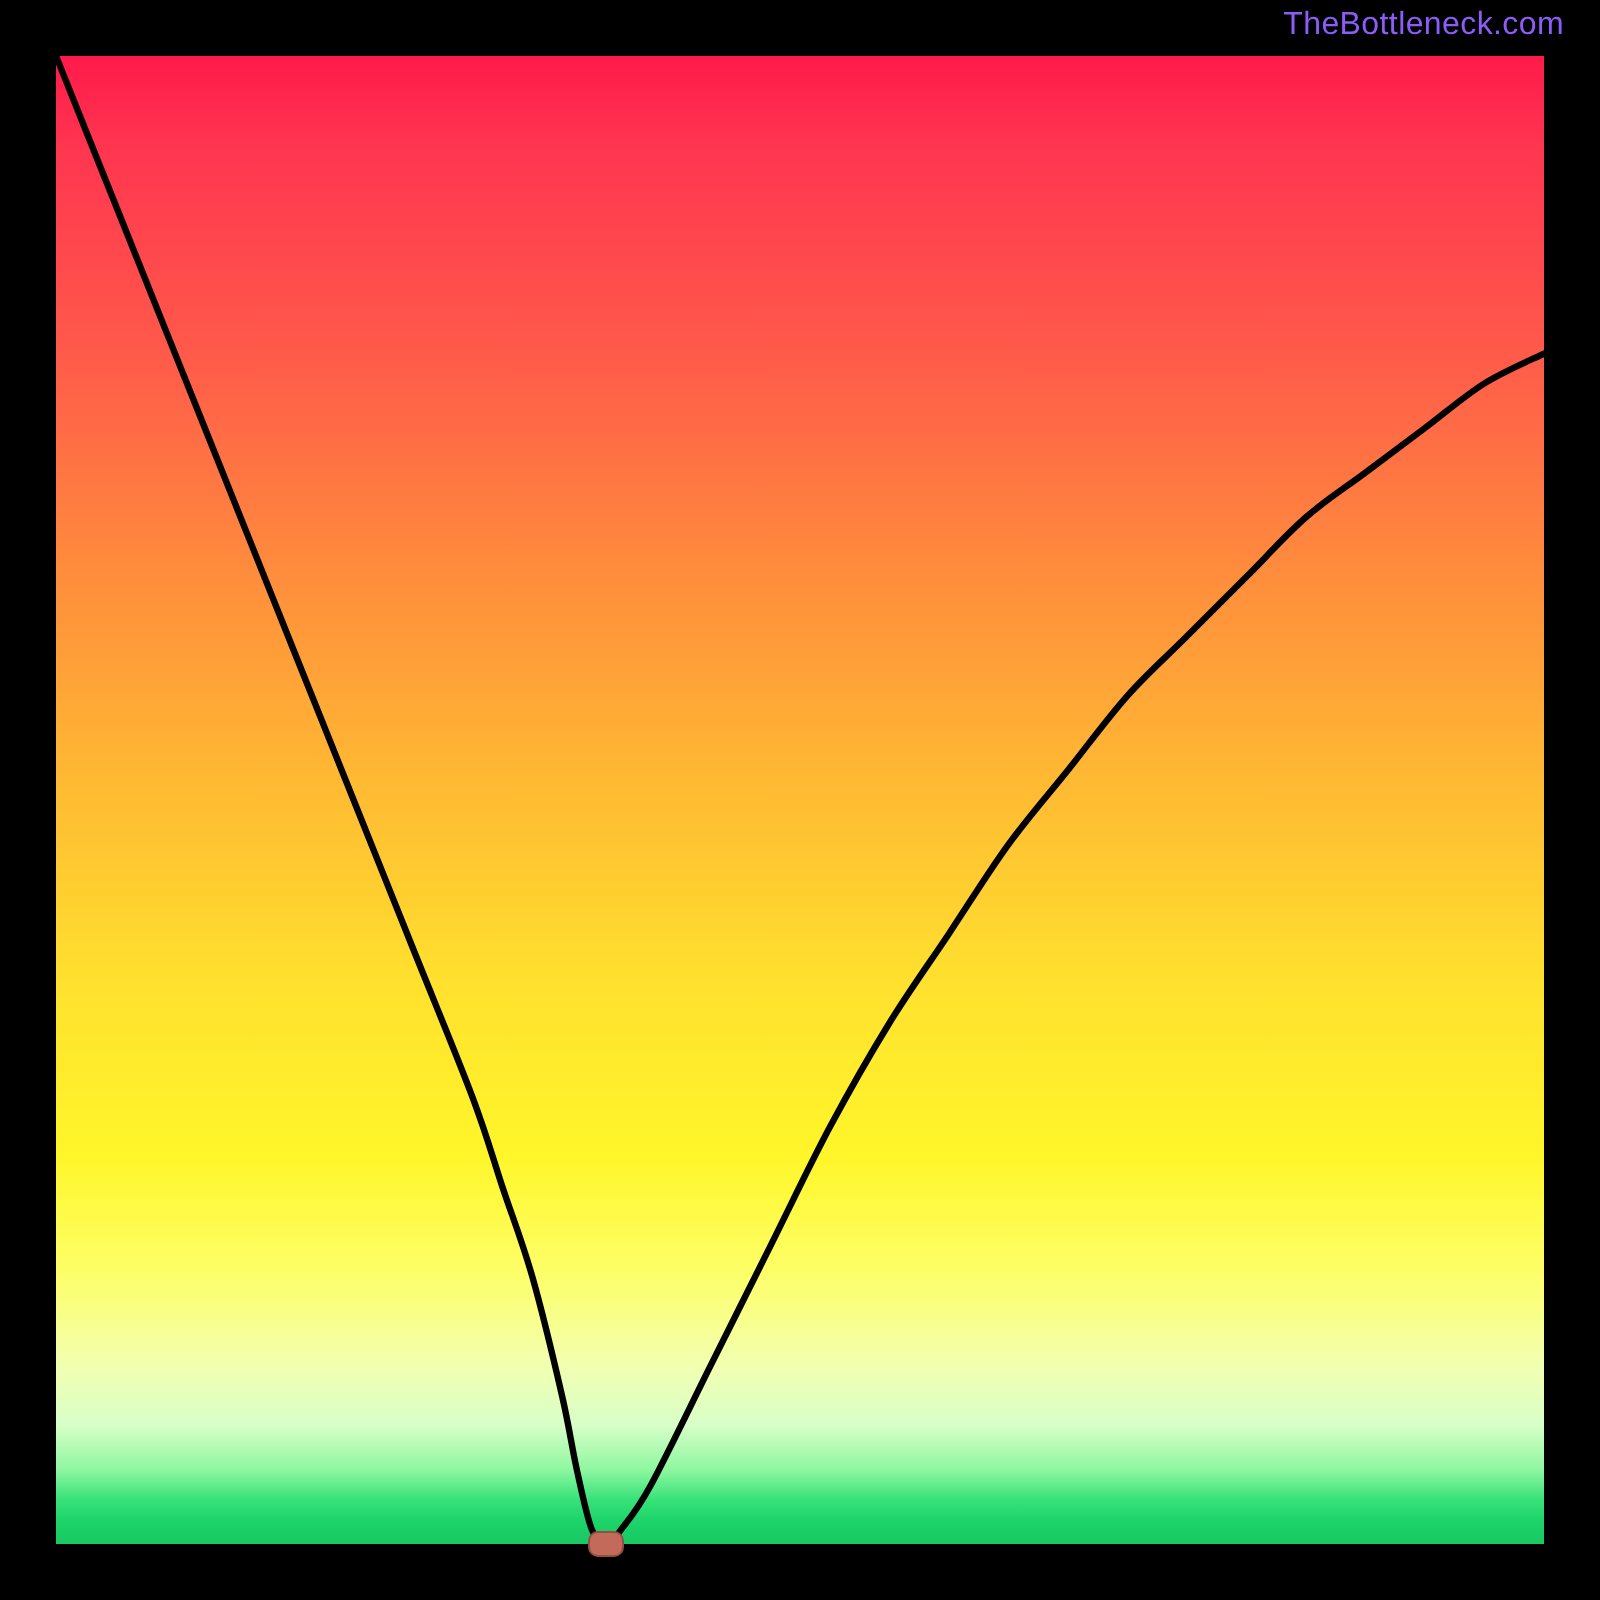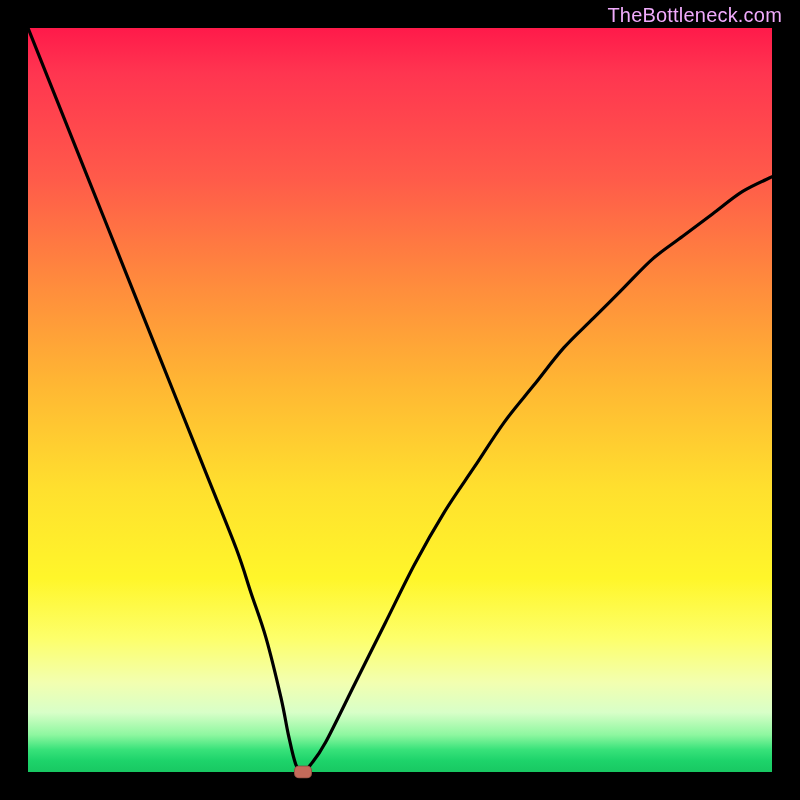--- a/index.html
+++ b/index.html
@@ -14,22 +14,22 @@
   .frame {
     position: relative;
     width: 800px;
     height: 800px;
     background: #000;
   }
   .watermark {
     position: absolute;
     top: 4px;
     right: 18px;
-    color: #f0abfc;
-    font-size: 20px;
+    color: #8b5cf6;
+    font-size: 16px;
     font-weight: 400;
     letter-spacing: 0.2px;
     z-index: 10;
     pointer-events: none;
   }
   .plot-area {
     position: absolute;
     left: 28px;
     top: 28px;
     width: 744px;

